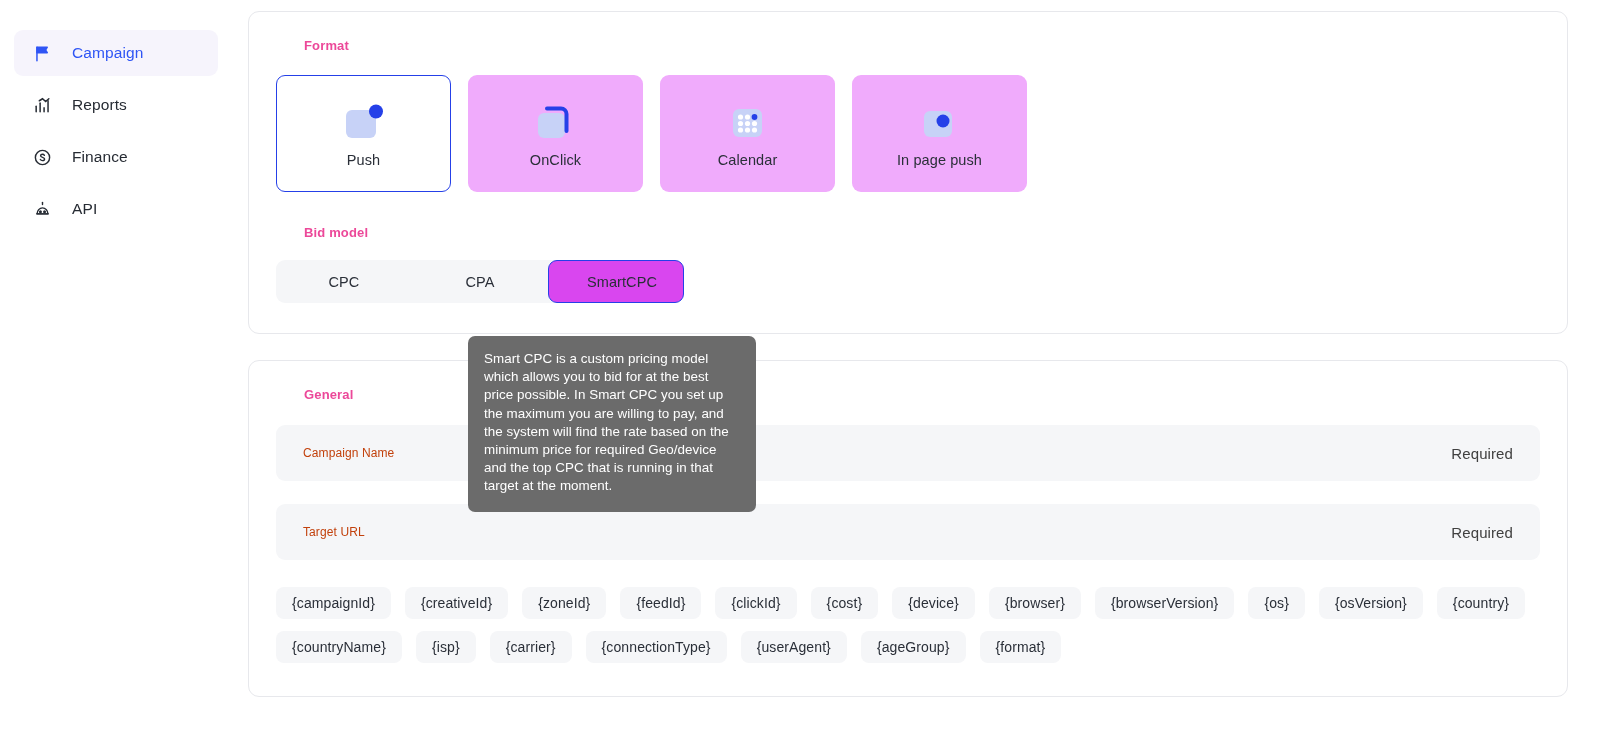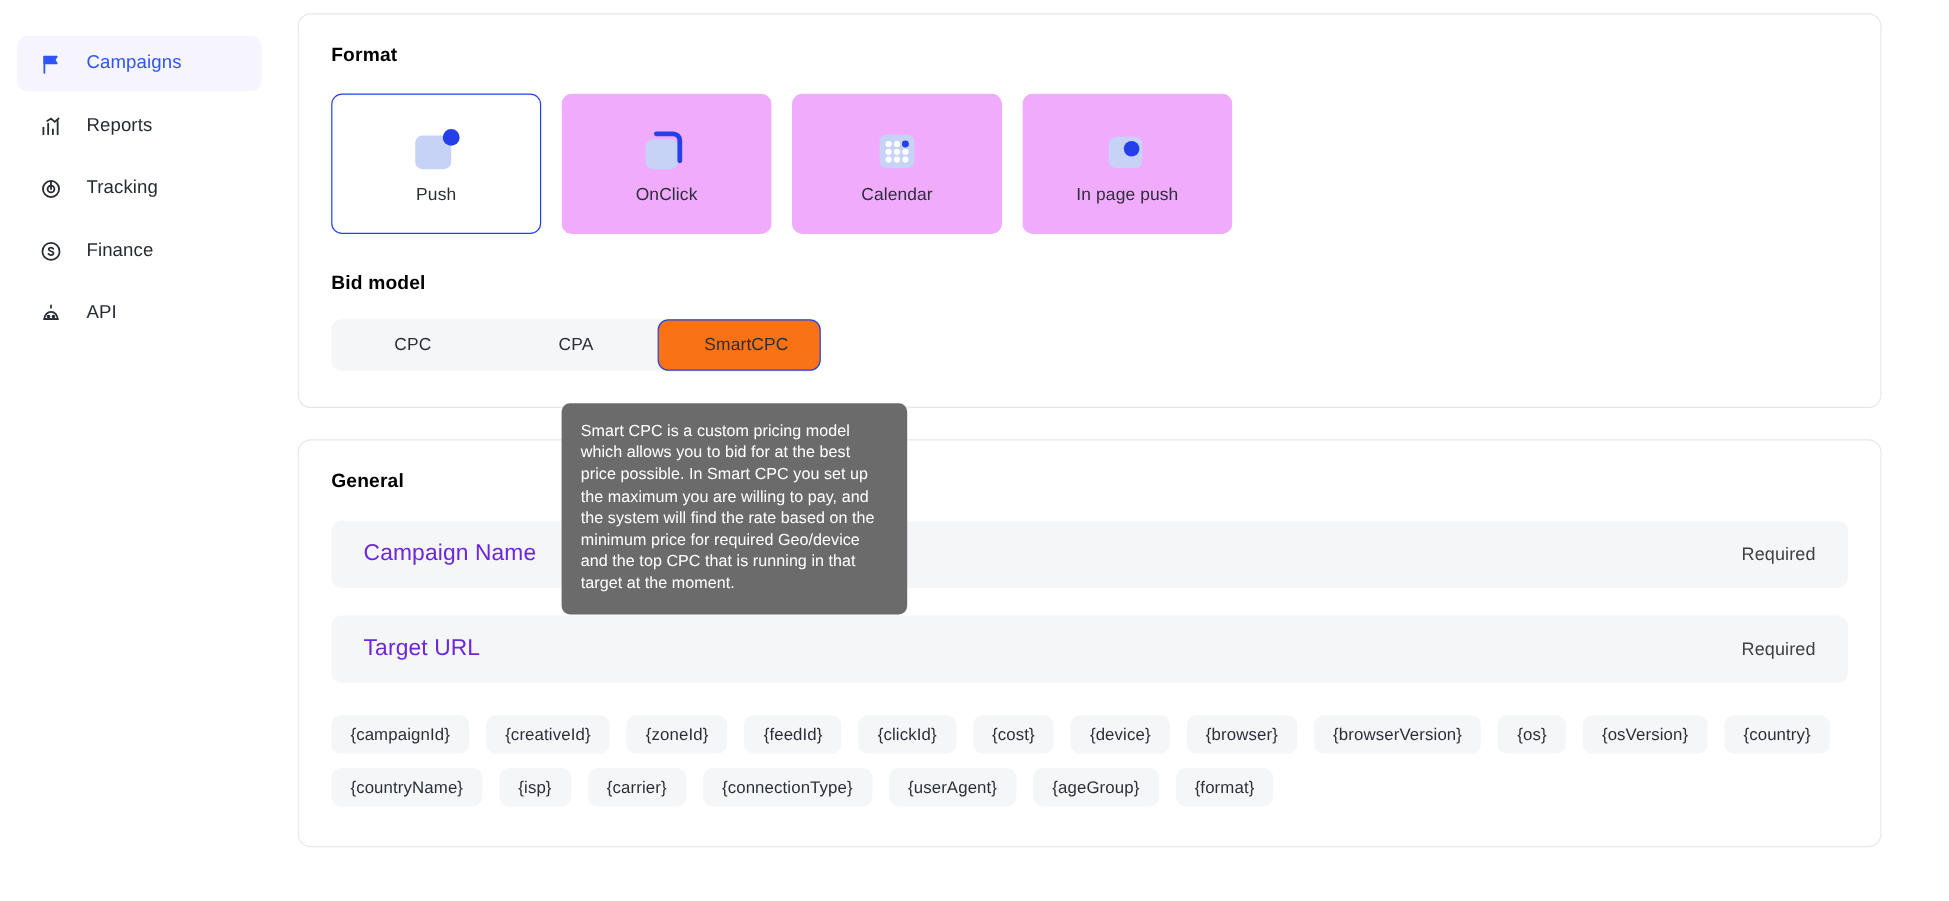--- a/index.html
+++ b/index.html
@@ -74,24 +74,25 @@
   .card {
     background: #ffffff;
     border: 1px solid #e7e8ec;
     border-radius: 11px;
     padding: 26px 27px 30px 27px;
     margin-bottom: 26px;
   }
   .card.general { padding-bottom: 33px; }
 
   .section-title {
-    font-size: 16px;
+    font-size: 13px;
     font-weight: bold;
-    color: #000000;
+    color: #ec4899;
     letter-spacing: .15px;
+    margin-left: 28px;
   }
 
   
   .format-row {
     display: flex;
     gap: 17px;
     margin-top: 22px;
   }
 
   .format-card {
@@ -142,21 +143,21 @@
     display: flex;
     align-items: center;
     justify-content: center;
     font-size: 14.5px;
     color: #2a2f38;
     cursor: pointer;
     border-radius: 9px;
     letter-spacing: .1px;
   }
   .segment.active {
-    background: #f97316;
+    background: #d946ef;
     border: 1.6px solid #2540e8;
     padding-left: 12px;
   }
 
   
   .tooltip {
     position: absolute;
     left: 468px;
     top: 313px;
     width: 288px;
@@ -177,22 +178,22 @@
     height: 56px;
     background: #f5f6f8;
     border-radius: 9px;
     display: flex;
     align-items: center;
     justify-content: space-between;
     padding: 0 27px;
     cursor: text;
   }
   .field-placeholder {
-    font-size: 19px;
-    color: #6d28d9;
+    font-size: 12px;
+    color: #c2410c;
     letter-spacing: .1px;
   }
   .field-required {
     font-size: 15px;
     color: #404040;
     letter-spacing: .1px;
   }
 
   
   .chips {
@@ -225,46 +226,36 @@
     <ul class="nav-list">
 
       <li class="nav-item active">
         <span class="nav-icon">
           <svg width="19" height="19" viewBox="0 0 24 24" fill="none" stroke="currentColor" stroke-width="1.9" stroke-linecap="round" stroke-linejoin="round">
             <path d="M5 21V4"></path>
             <path d="M5 4h13l-2.2 3.6L18 11H5z" fill="currentColor" stroke="none"></path>
             <path d="M5 4h13l-2.2 3.6L18 11H5z"></path>
           </svg>
         </span>
-        <span class="nav-label">Campaigns</span>
+        <span class="nav-label">Campaign</span>
       </li>
 
       <li class="nav-item">
         <span class="nav-icon">
           <svg width="19" height="19" viewBox="0 0 24 24" fill="none" stroke="currentColor" stroke-width="1.9" stroke-linecap="round">
             <path d="M4 20V13"></path>
               <path d="M9 20V9"></path>
               <path d="M14 20v-5"></path>
               <path d="M19 20V6"></path>
             <path d="M8 6l4-2.5L16 7l4-3.5"></path>
           </svg>
         </span>
         <span class="nav-label">Reports</span>
       </li>
 
-      <li class="nav-item">
-        <span class="nav-icon">
-          <svg width="19" height="19" viewBox="0 0 24 24" fill="none" stroke="currentColor" stroke-width="1.9" stroke-linecap="round">
-            <circle cx="12" cy="12" r="8.5"></circle>
-            <path d="M12 12V4.2"></path>
-            <circle cx="12" cy="12" r="3.6"></circle>
-          </svg>
-        </span>
-        <span class="nav-label">Tracking</span>
-      </li>
 
       <li class="nav-item">
         <span class="nav-icon">
           <svg width="19" height="19" viewBox="0 0 24 24" fill="none" stroke="currentColor" stroke-width="1.8" stroke-linecap="round" stroke-linejoin="round">
             <circle cx="12" cy="12" r="9"></circle>
             <path d="M14.4 9.2c-.5-.8-1.4-1.2-2.4-1.2-1.4 0-2.4.7-2.4 1.9 0 2.6 5 1.2 5 3.9 0 1.3-1.1 2.1-2.6 2.1-1.2 0-2.2-.5-2.7-1.4"></path>
           </svg>
         </span>
         <span class="nav-label">Finance</span>
       </li>

